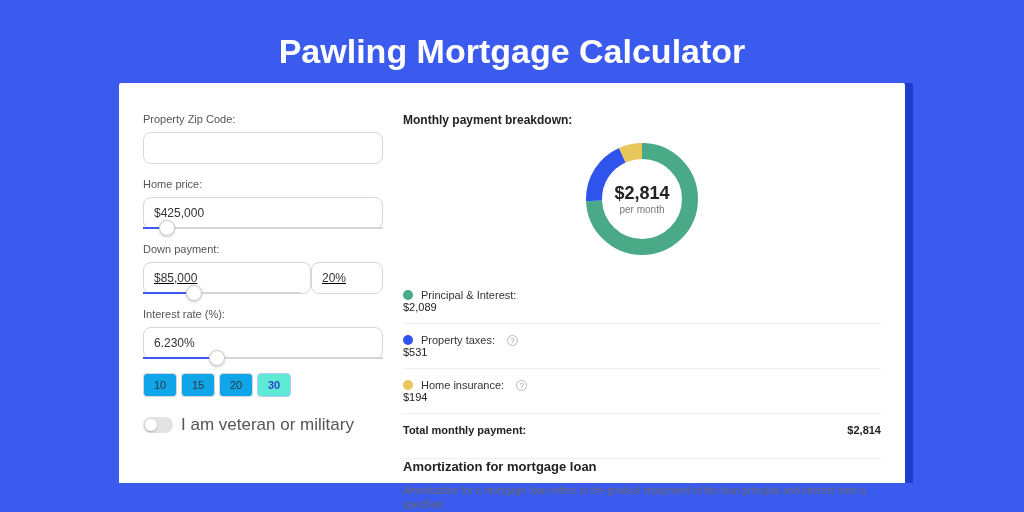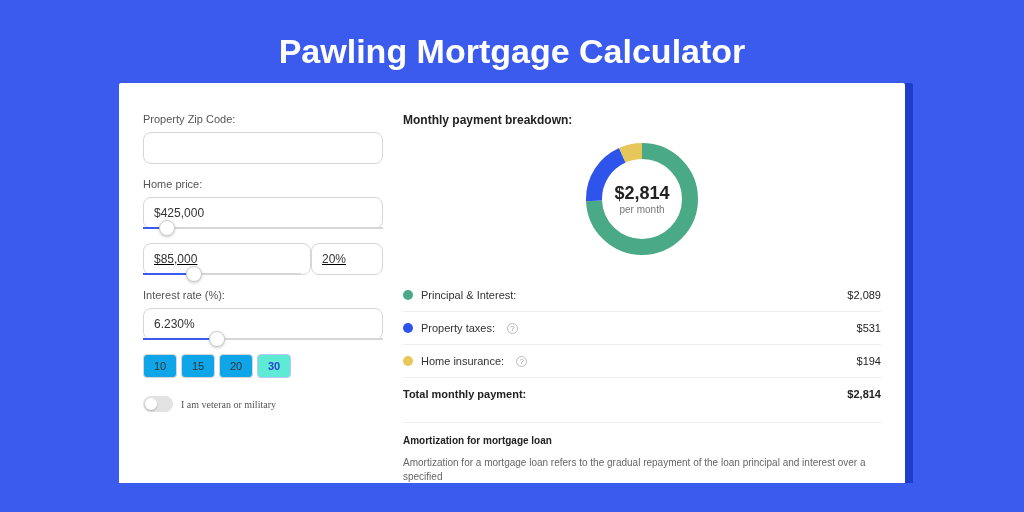--- a/index.html
+++ b/index.html
@@ -36,43 +36,43 @@
   .periods { display:flex; gap:4px; }
   .pbtn {
     width:34px; height:24px; border:1px solid #d6d6d6; border-radius:4px;
     background:#0ea5e9; font-size:11px; color:#333; display:flex; align-items:center; justify-content:center;
     cursor:pointer;
   }
   .pbtn.active { background:#5eead4; border-color:#b8c7ff; color:#2b46d1; font-weight:600; }
   .toggle-row { display:flex; align-items:center; gap:8px; margin-top:18px; }
   .toggle { width:30px; height:16px; border-radius:10px; background:#e3e3e3; position:relative; }
   .toggle::after { content:""; position:absolute; left:2px; top:2px; width:12px; height:12px; border-radius:50%; background:#fff; box-shadow:0 1px 2px rgba(0,0,0,.25);}
-  .toggle-label { font-size:10px; color:#555;font-family:Liberation Serif, serif; }
+  .toggle-label { font-size:17px; color:#555; }
   .group { margin-bottom:14px; }
   .right h3 { font-size:12px; font-weight:700; color:#222; margin-bottom:10px; }
   .donut-wrap { display:flex; justify-content:center; margin:6px 0 18px; }
   .donut { position:relative; width:124px; height:124px; }
   .donut svg { transform: rotate(-90deg); }
   .donut-center {
     position:absolute; left:0; top:0; width:100%; height:100%;
     display:flex; flex-direction:column; align-items:center; justify-content:center;
   }
   .donut-center .big { font-size:18px; font-weight:700; color:#222; }
   .donut-center .sub { font-size:10px; color:#777; }
   .legend-row {
     display:flex; justify-content:space-between;
-    padding:10px 0; border-bottom:1px solid #eee;
+    padding:10px 0; border-bottom:1px solid #eee;flex-direction:column;
   }
   .legend-row:last-of-type { border-bottom:1px solid #eee; }
   .legend-left { display:flex; align-items:center; gap:8px; }
   .dot { width:10px; height:10px; border-radius:50%; }
   .legend-label { font-size:11px; color:#333; }
   .legend-val { font-size:11px; color:#222; }
   .total-row { display:flex; justify-content:space-between; padding:10px 0 14px; font-size:11px; font-weight:700; color:#222; }
-  .amort-head { font-size:10px; font-weight:700; color:#222; margin-top:8px; padding-top:12px; border-top:1px solid #eee; }
+  .amort-head { font-size:13px; font-weight:700; color:#222; margin-top:8px; padding-top:0; border-top:1px solid #eee; }
   .amort-text { font-size:10px; color:#666; margin-top:10px; line-height:1.4; }
   .info-icon {
     display:inline-flex; width:11px; height:11px; border:1px solid #bbb; border-radius:50%;
     align-items:center; justify-content:center; font-size:8px; color:#999; margin-left:4px;
   }
 </style>
 </head>
 <body>
 
 <div class="title">Pawling Mortgage Calculator</div>
@@ -89,20 +89,21 @@
     <div class="group">
       <label class="field-label">Home price:</label>
       <input class="txt" value="$425,000" style="">
       <div class="slider-track">
         <div class="slider-fill" style="width:10%"></div>
         <div class="slider-thumb" style="left:10%"></div>
       </div>
     </div>
 
     <div class="group">
+      <label class="field-label">Down payment:</label>
       <div class="row">
         <input class="txt" style="flex: 1 1 0%;" value="$85,000">
         <input class="txt small" value="20%" style="">
       </div>
       <div class="slider-track" style="width:66%">
         <div class="slider-fill" style="width:32%"></div>
         <div class="slider-thumb" style="left:32%"></div>
       </div>
     </div>
 

